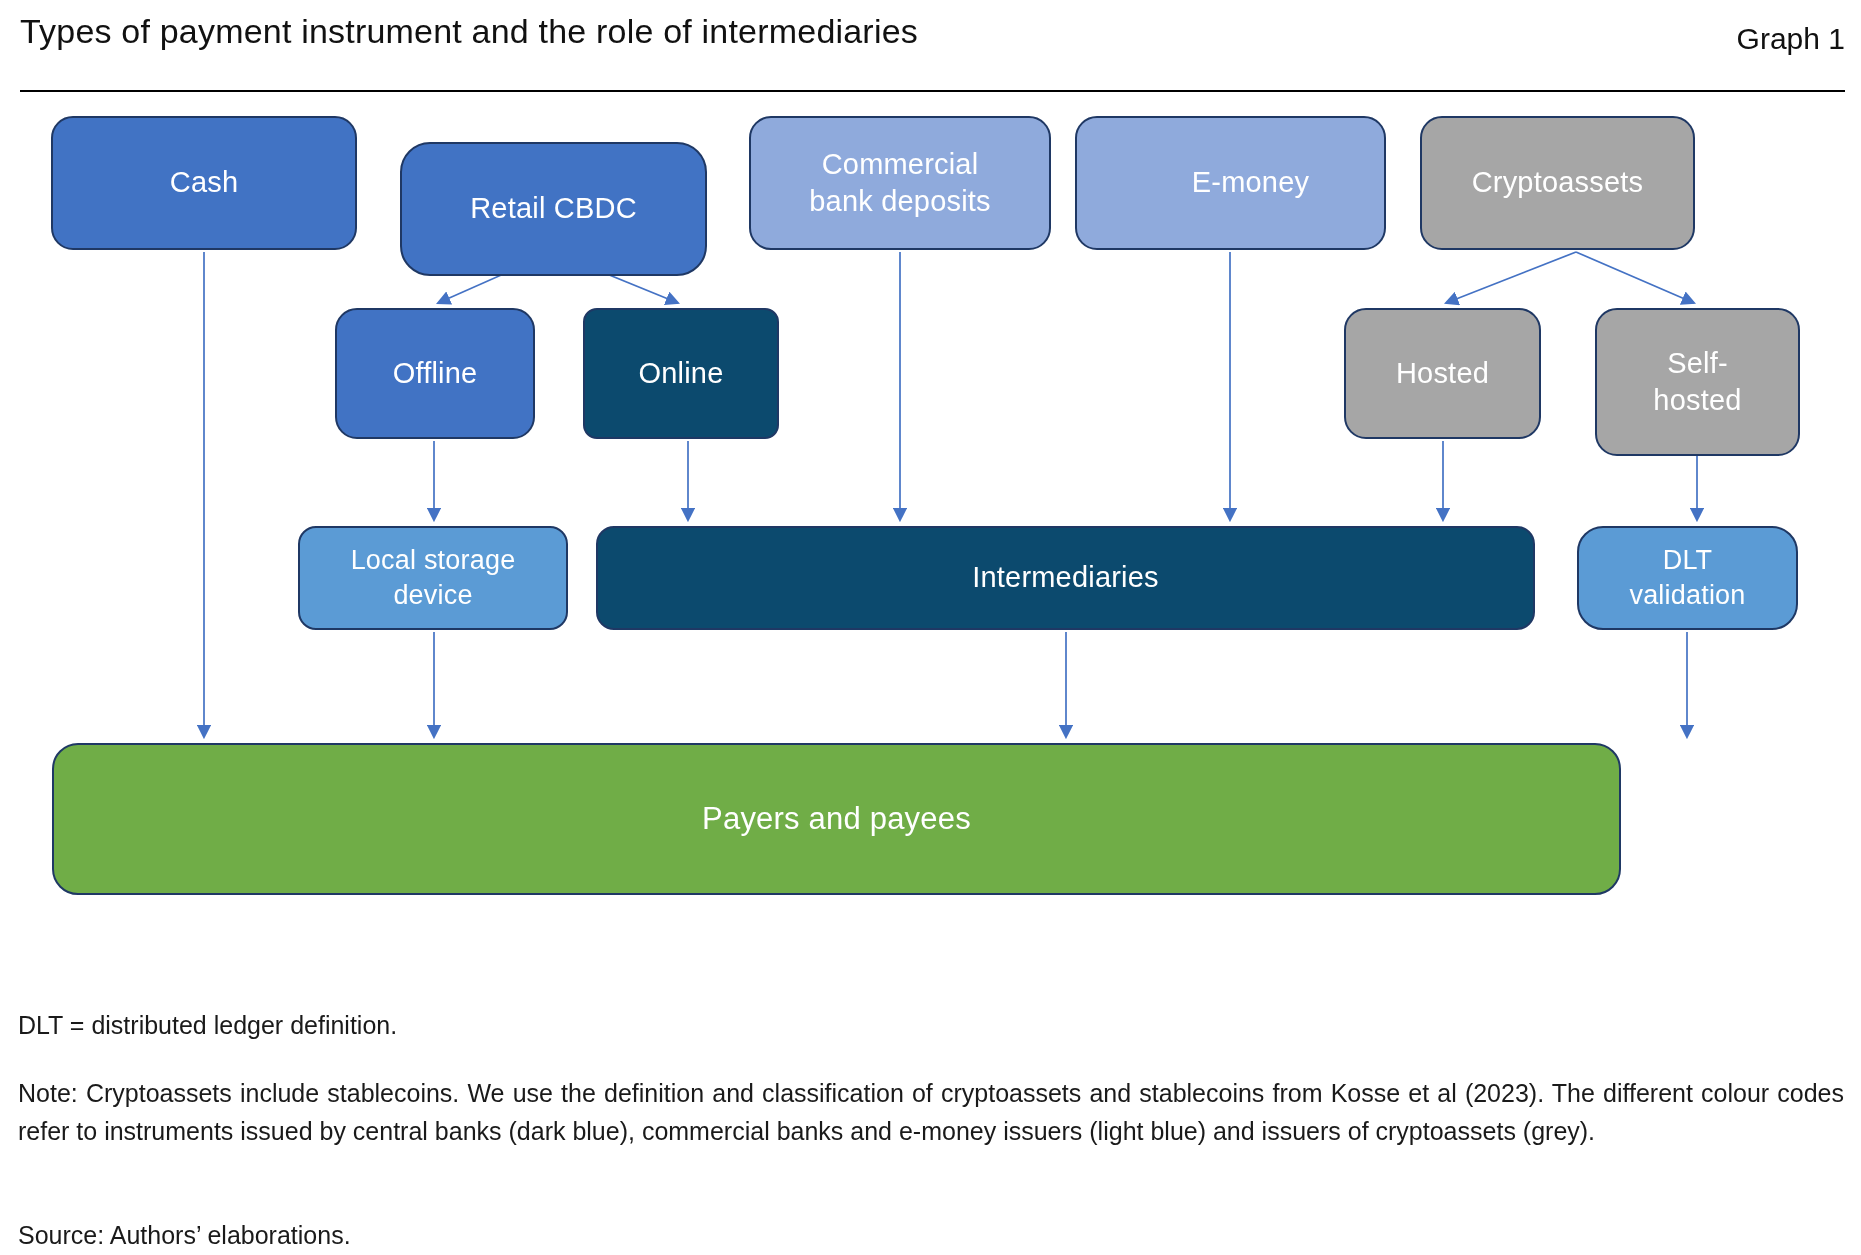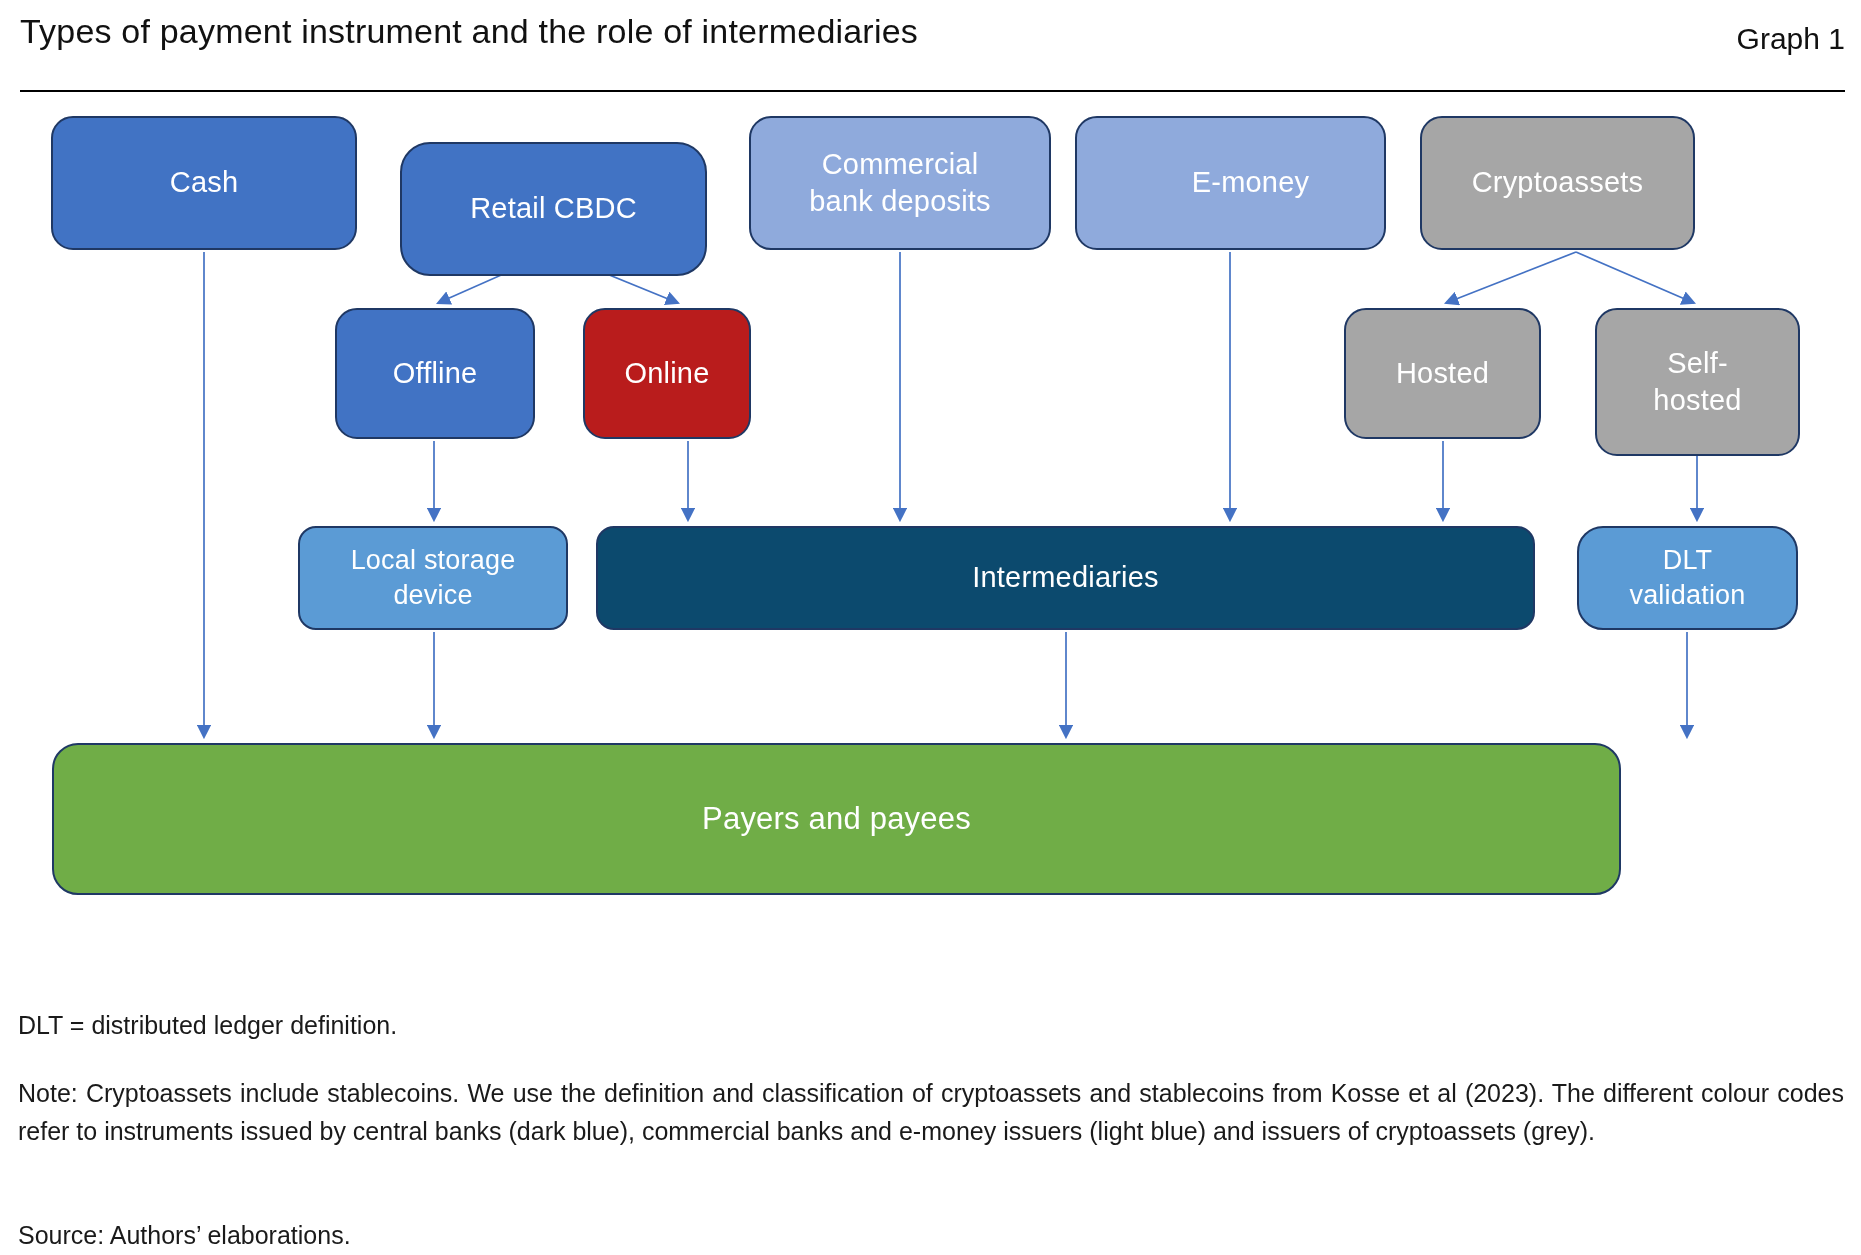--- a/index.html
+++ b/index.html
@@ -82,21 +82,21 @@
       </g>
   </svg>
   <div id="nodes-layer" data-name="nodes-layer">
       <div class="node" data-name="node-cash" style="left: 51px; top: 116px; width: 306px; height: 134px; background: rgb(65, 115, 196); border-radius: 22px;">Cash</div>
       <div class="node" data-name="node-retail-cbdc" style="left: 400px; top: 116px; width: 307px; height: 134px; background: rgb(65, 115, 196); border-radius: 30px; margin-top: 26px;">Retail CBDC</div>
       <div class="node" data-name="node-commercial-bank-deposits" style="left: 749px; top: 116px; width: 302px; height: 134px; background: rgb(143, 170, 220); border-radius: 22px;">Commercial
 bank deposits</div>
       <div class="node" data-name="node-e-money" style="left: 1075px; top: 116px; width: 311px; height: 134px; background: rgb(143, 170, 220); border-radius: 22px; padding-left: 40px;">E-money</div>
       <div class="node" data-name="node-cryptoassets" style="left: 1420px; top: 116px; width: 275px; height: 134px; background: rgb(166, 166, 166); border-radius: 22px;">Cryptoassets</div>
       <div class="node" data-name="node-offline" style="left: 335px; top: 308px; width: 200px; height: 131px; background: rgb(65, 115, 196); border-radius: 22px;">Offline</div>
-      <div class="node" data-name="node-online" style="left: 583px; top: 308px; width: 168px; height: 131px; background: #b91c1c; border-radius: 22px;">Online</div>
+      <div class="node" data-name="node-online" style="left: 583px; top: 308px; width: 196px; height: 131px; background: #0c4a6e; border-radius: 14px;">Online</div>
       <div class="node" data-name="node-hosted" style="left: 1344px; top: 308px; width: 197px; height: 131px; background: rgb(166, 166, 166); border-radius: 22px;">Hosted</div>
       <div class="node" data-name="node-self-hosted" style="left: 1595px; top: 308px; width: 205px; height: 148px; background: rgb(166, 166, 166); border-radius: 22px;">Self-
 hosted</div>
       <div class="node" data-name="node-local-storage-device" style="left: 298px; top: 526px; width: 270px; height: 104px; background: rgb(91, 155, 213); border-radius: 18px;">Local storage
 device</div>
       <div class="node" data-name="node-intermediaries" style="left: 596px; top: 526px; width: 939px; height: 104px; background: #0c4a6e; border-radius: 18px;">Intermediaries</div>
       <div class="node" data-name="node-dlt-validation" style="left: 1577px; top: 526px; width: 221px; height: 104px; background: rgb(91, 155, 213); border-radius: 26px;">DLT
 validation</div>
       <div class="node" data-name="node-payers-and-payees" style="left: 52px; top: 743px; width: 1569px; height: 152px; background: rgb(112, 173, 71); border-radius: 26px;">Payers and payees</div>
     </div>

